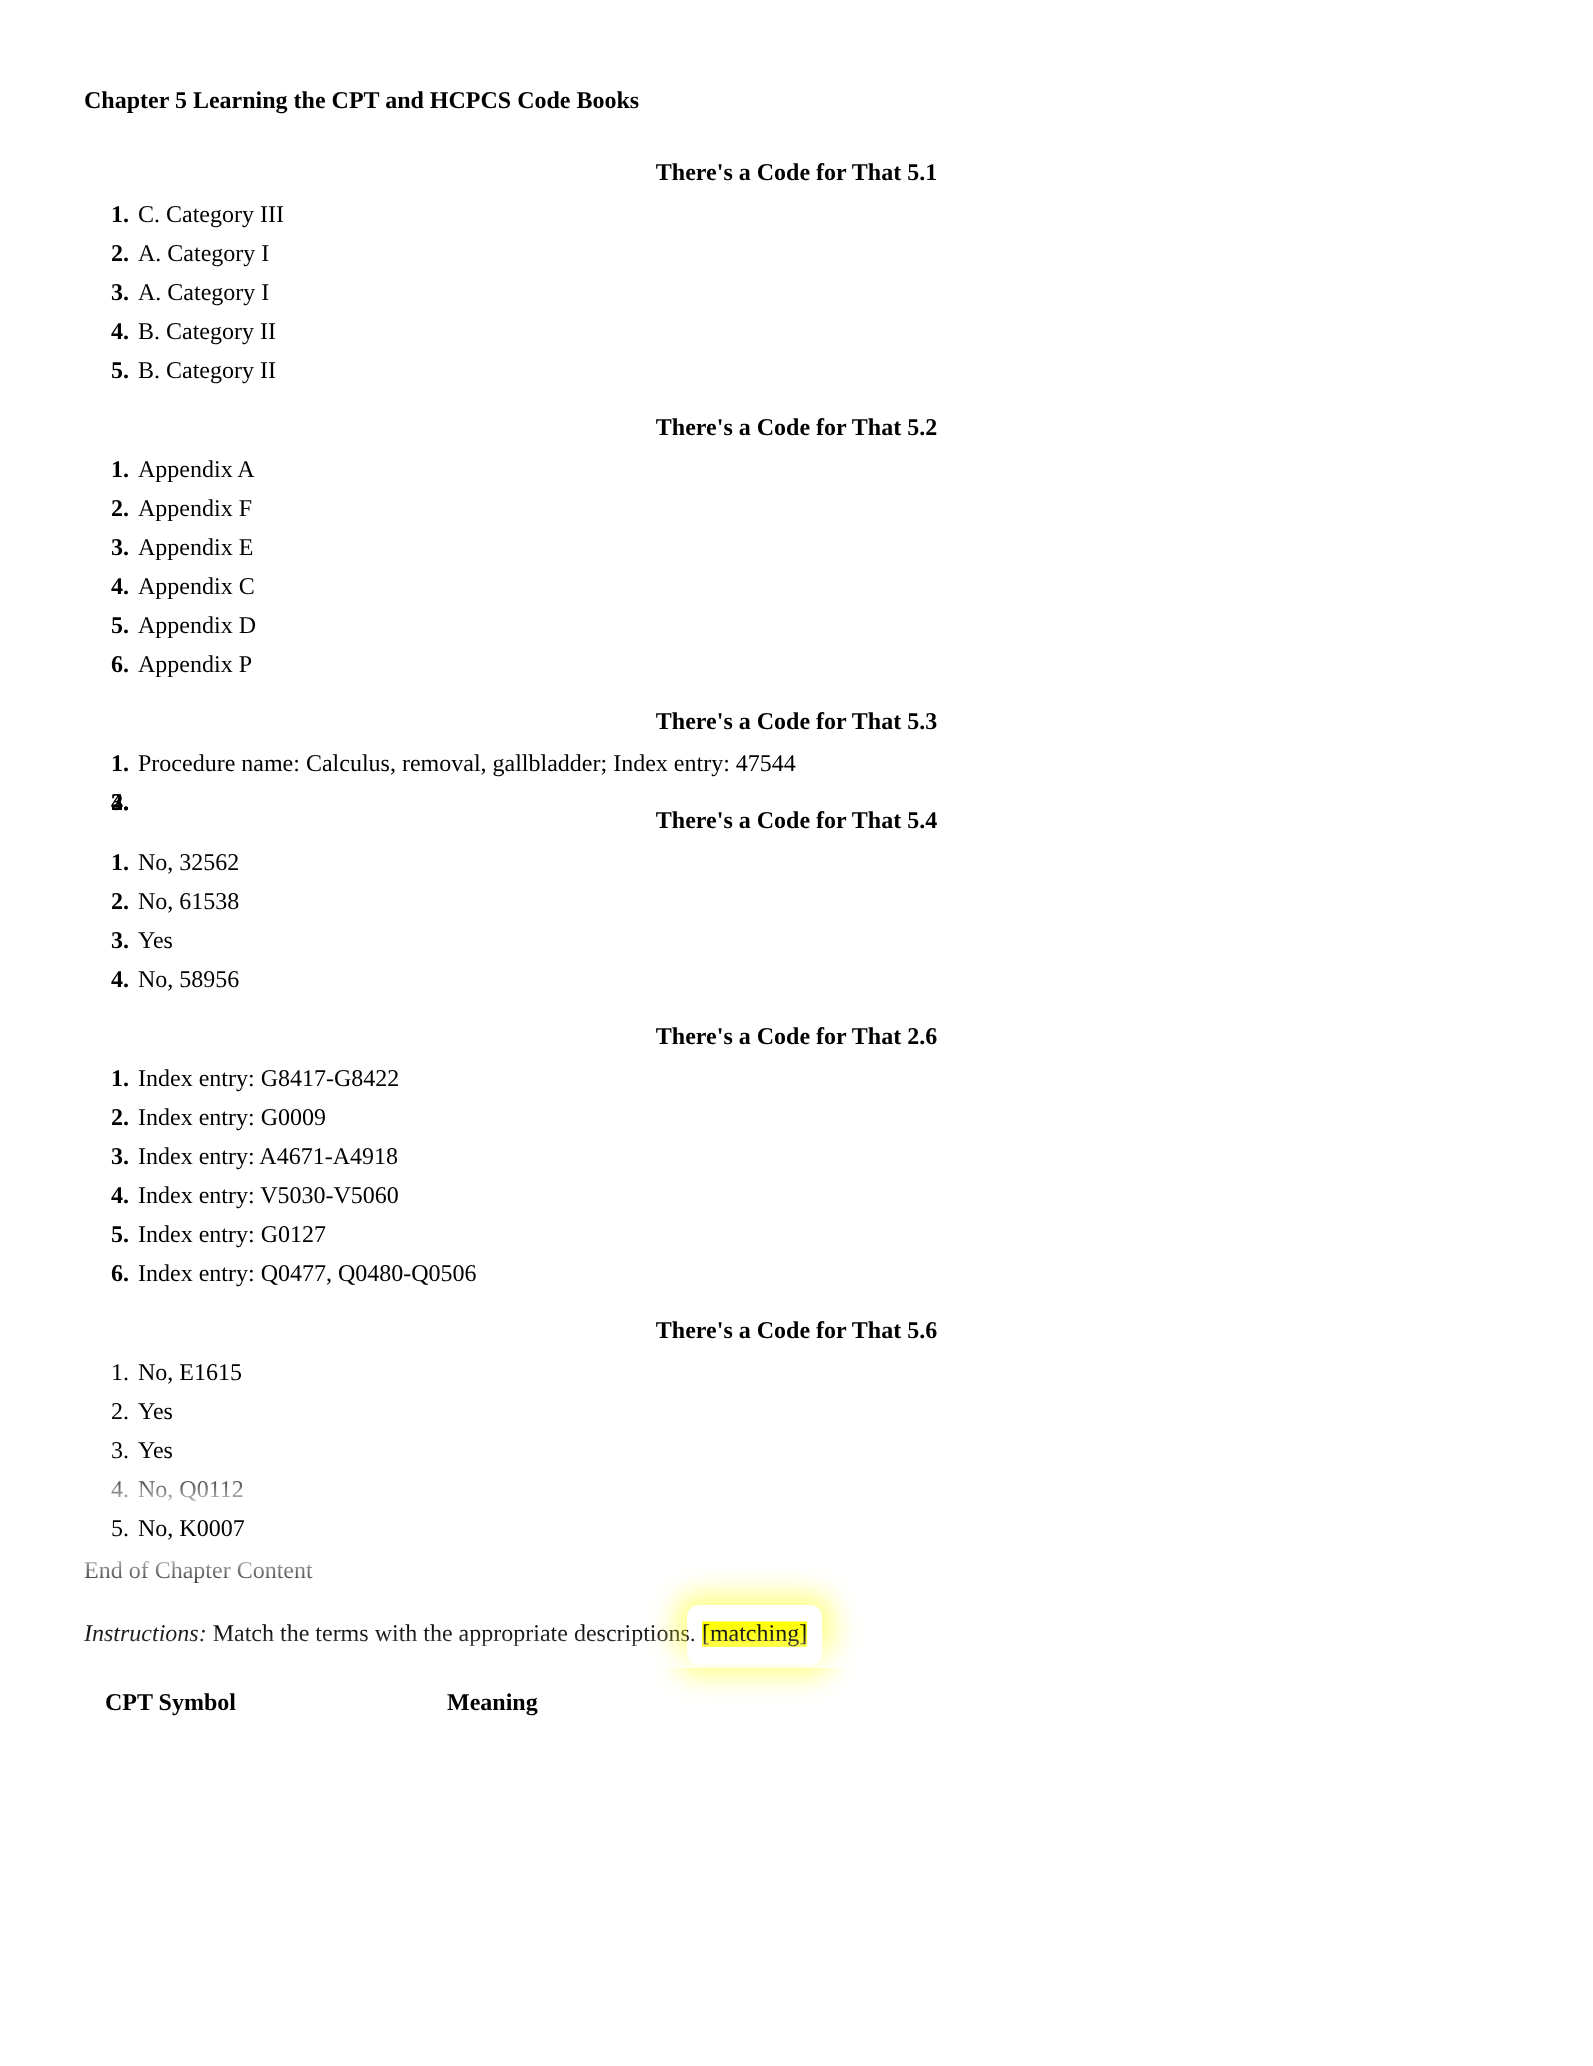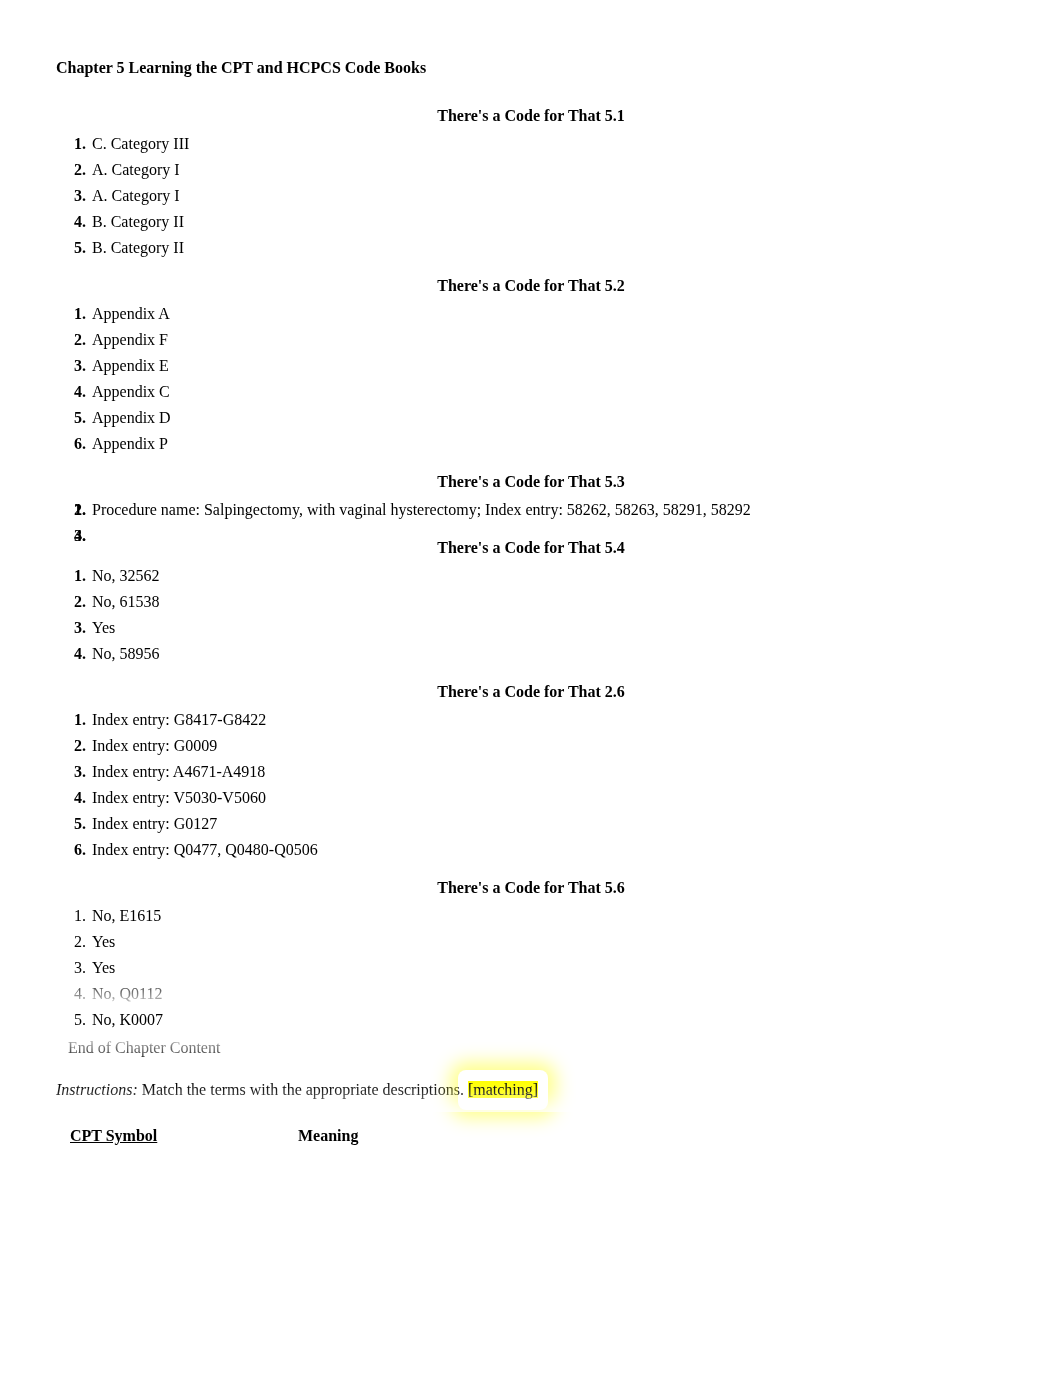--- a/index.html
+++ b/index.html
@@ -53,21 +53,20 @@
   ol.plain-num li .num {
     position: absolute;
     left: 10px;
     width: 20px;
     text-align: right;
     font-weight: normal;
   }
   .end-chapter {
     margin-top: 4px;
     margin-bottom: 18px;
-    margin-left: 12px;
   }
   .instructions {
     margin-bottom: 16px;
   }
   .instructions .label {
     font-style: italic;
   }
   .highlight {
     background: #ffff00;
   }
@@ -75,21 +74,20 @@
     border-collapse: collapse;
     margin-top: 4px;
   }
   table.symbol-table th {
     text-align: left;
     font-weight: bold;
     padding: 6px 14px 6px 14px;
   }
   table.symbol-table th:first-child {
     width: 200px;
-    text-decoration: underline;
   }
   table.symbol-table th:last-child {
     width: 280px;
   }
   .blur-band {
     position: relative;
   }
   .blur-band::after {
     content: "";
     position: absolute;
@@ -136,22 +134,22 @@
   <li><span class="num">1.</span><span>Appendix A</span></li>
   <li><span class="num">2.</span><span>Appendix F</span></li>
   <li><span class="num">3.</span><span>Appendix E</span></li>
   <li><span class="num">4.</span><span>Appendix C</span></li>
   <li><span class="num">5.</span><span>Appendix D</span></li>
   <li><span class="num">6.</span><span>Appendix P</span></li>
 </ol>
 
 <div class="section-title">There's a Code for That 5.3</div>
 <ol class="bold-num">
-  <li><span class="num">1.</span></li>
-  <li><span class="num">2.</span><span>Procedure name: Salpingectomy, with vaginal hysterectomy; Index entry: 58262, 58263, 58291, 58292</span></li>
+  <li><span class="num">1.</span><span>Procedure name: Calculus, removal, gallbladder; Index entry: 47544</span></li>
+  <li><span class="num">2.</span></li>
   <li><span class="num">3.</span></li>
   <li><span class="num">4.</span></li>
 </ol>
 
 <div class="section-title">There's a Code for That 5.4</div>
 <ol class="bold-num">
   <li><span class="num">1.</span><span>No, 32562</span></li>
   <li><span class="num">2.</span><span>No, 61538</span></li>
   <li><span class="num">3.</span><span>Yes</span></li>
   <li><span class="num">4.</span><span>No, 58956</span></li>

